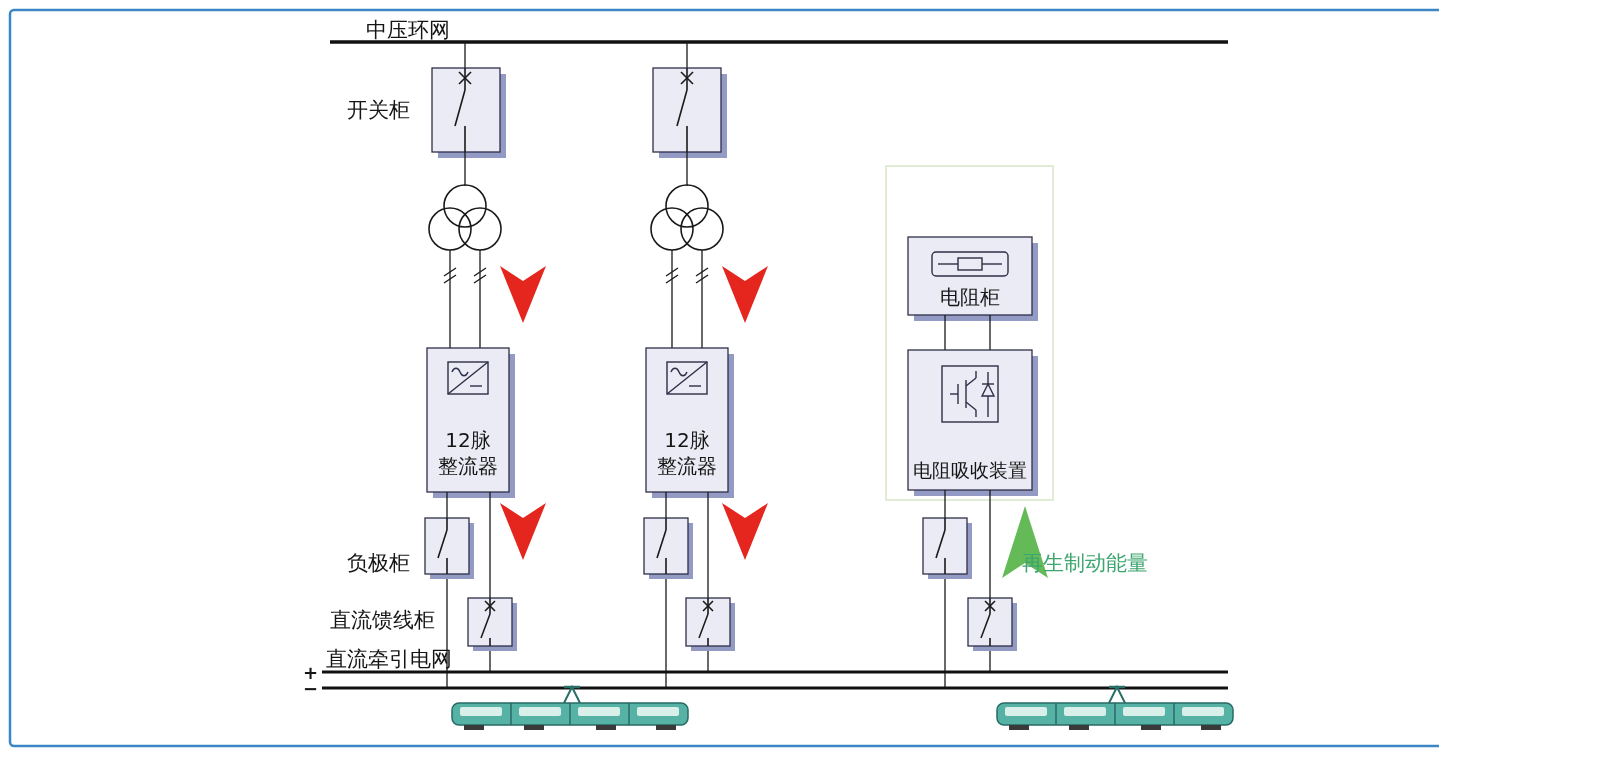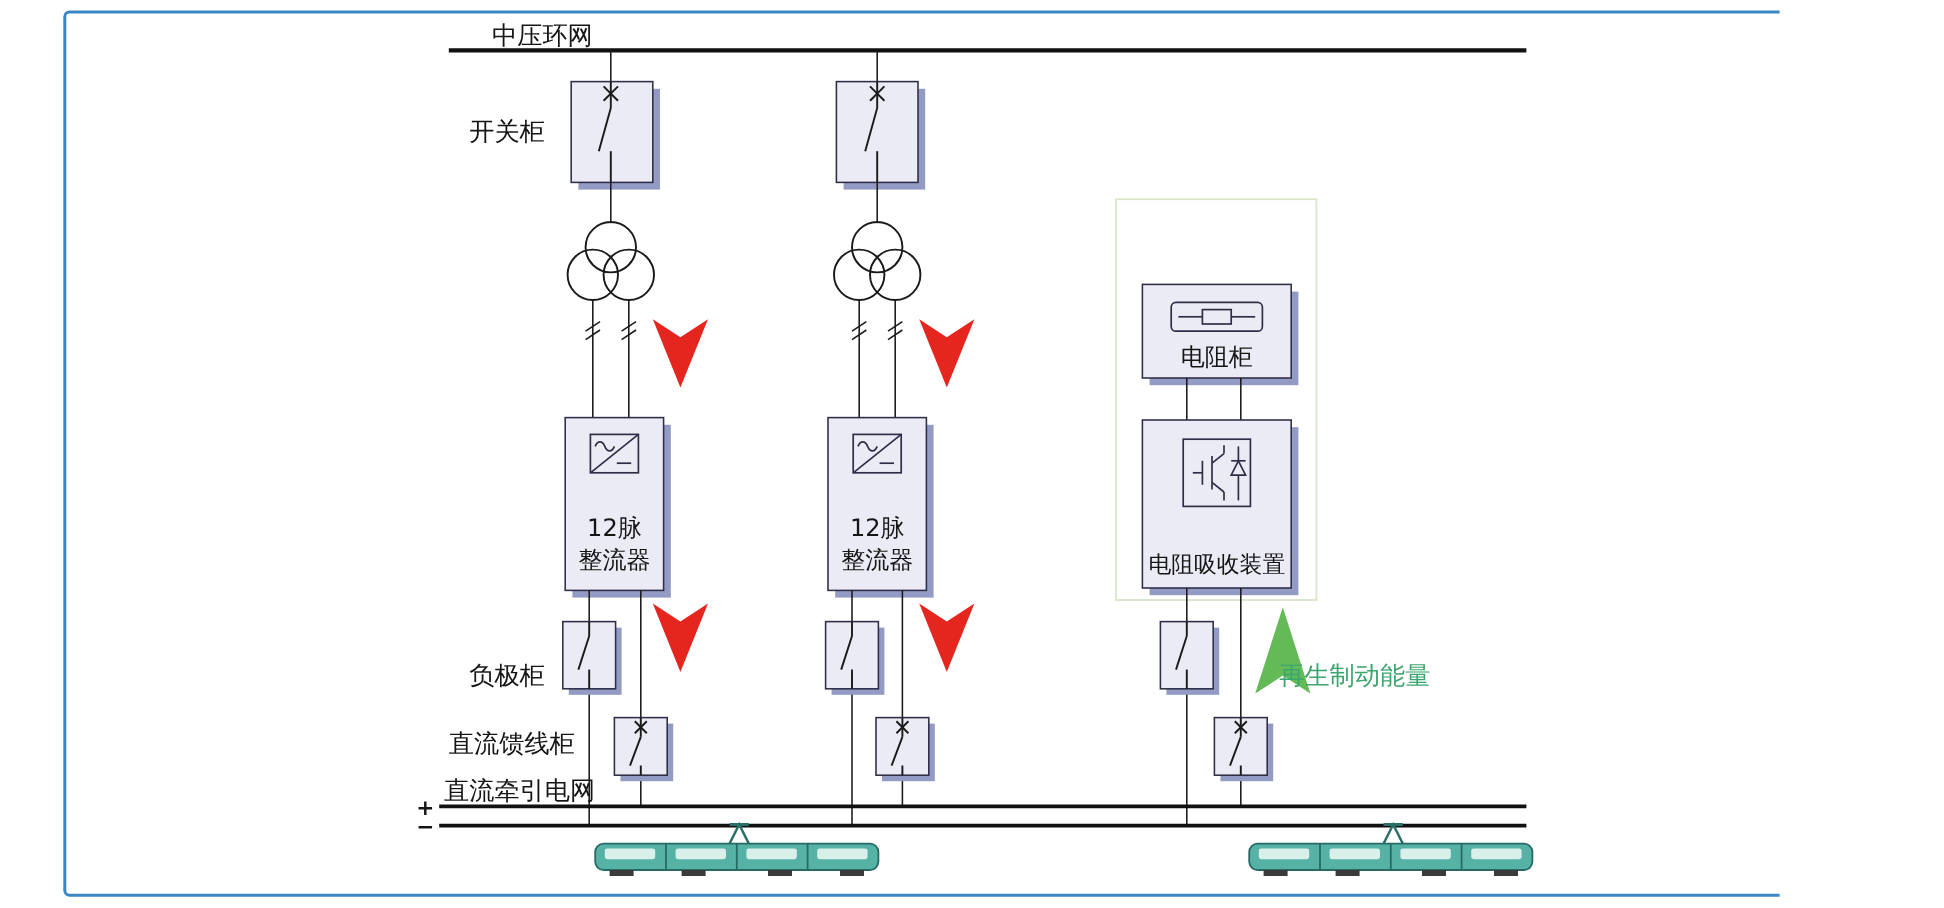--- a/index.html
+++ b/index.html
@@ -1,16 +1,16 @@
 <!DOCTYPE html>
 <html><head>
 <meta charset="utf-8">
 <style>
   html,body{margin:0;padding:0;background:#ffffff;}
-  .canvas{position:relative;width:1439px;height:757px;background:#ffffff;overflow:hidden;padding-left:44px;}
+  .canvas{position:relative;width:1439px;height:757px;background:#ffffff;overflow:hidden;}
   svg text{font-family:"DejaVu Sans","Liberation Sans",sans-serif;fill:#151515;}
   .t21{font-size:21px;}
   .t20{font-size:20px;}
   .t19{font-size:19px;}
   .t18{font-size:18px;font-weight:bold;}
   .busline{stroke:#111111;stroke-width:3.5;}
   .busline2{stroke:#111111;stroke-width:3;}
   .wire{stroke:#1a1a1a;stroke-width:1.3;fill:none;}
   .sym{stroke:#1a1a1a;stroke-width:1.6;fill:none;}
   .box{fill:#ebebf5;stroke:#2e2e48;stroke-width:1.3;}

